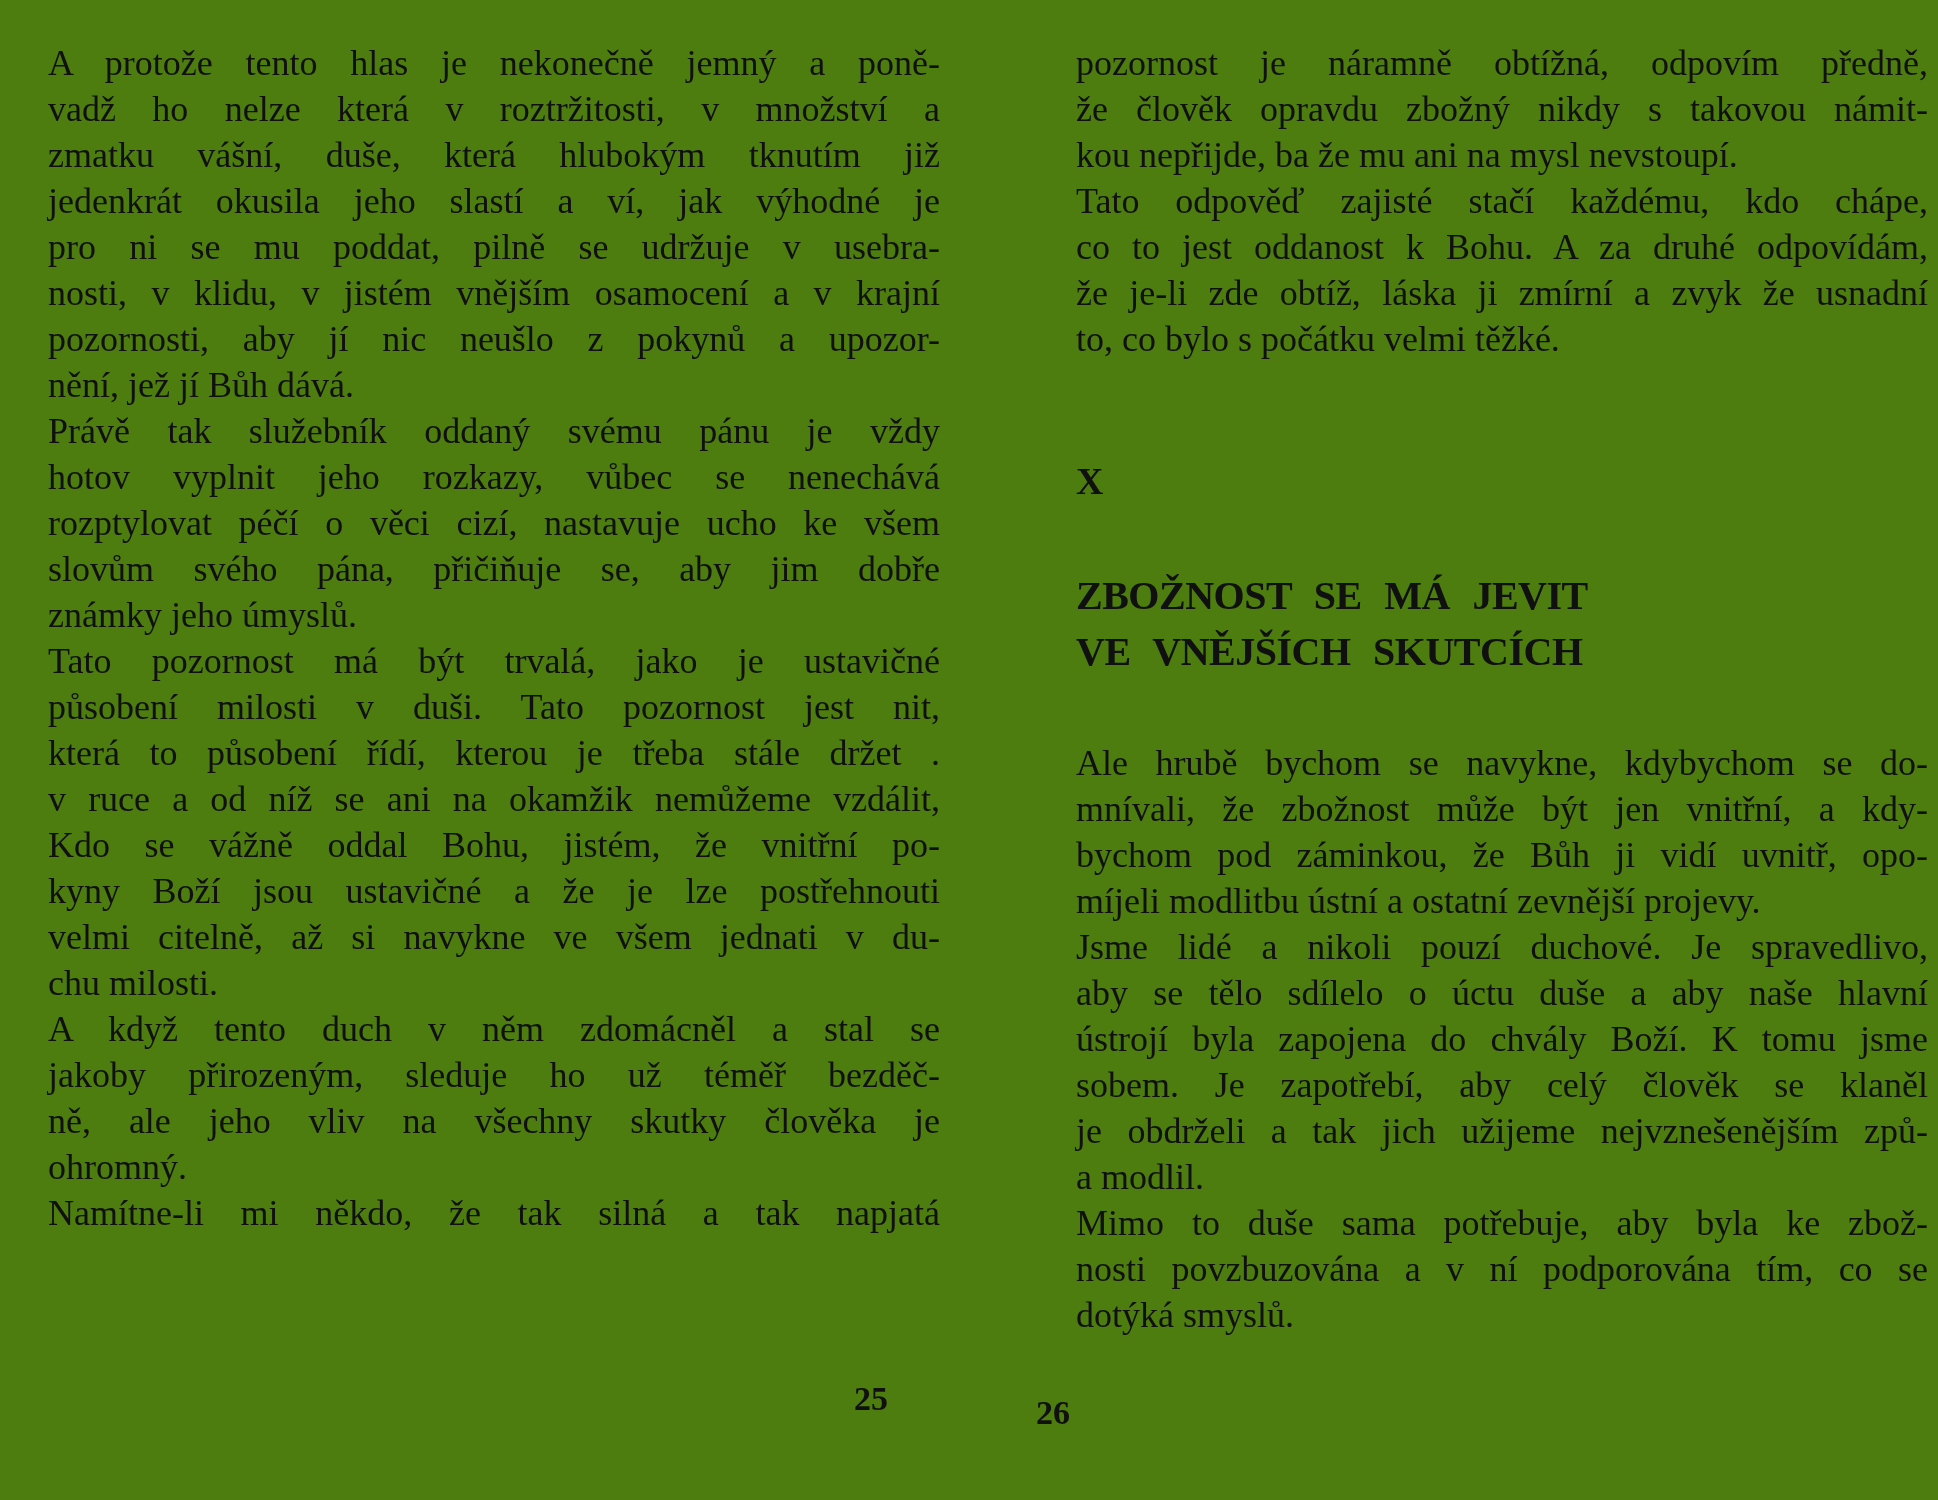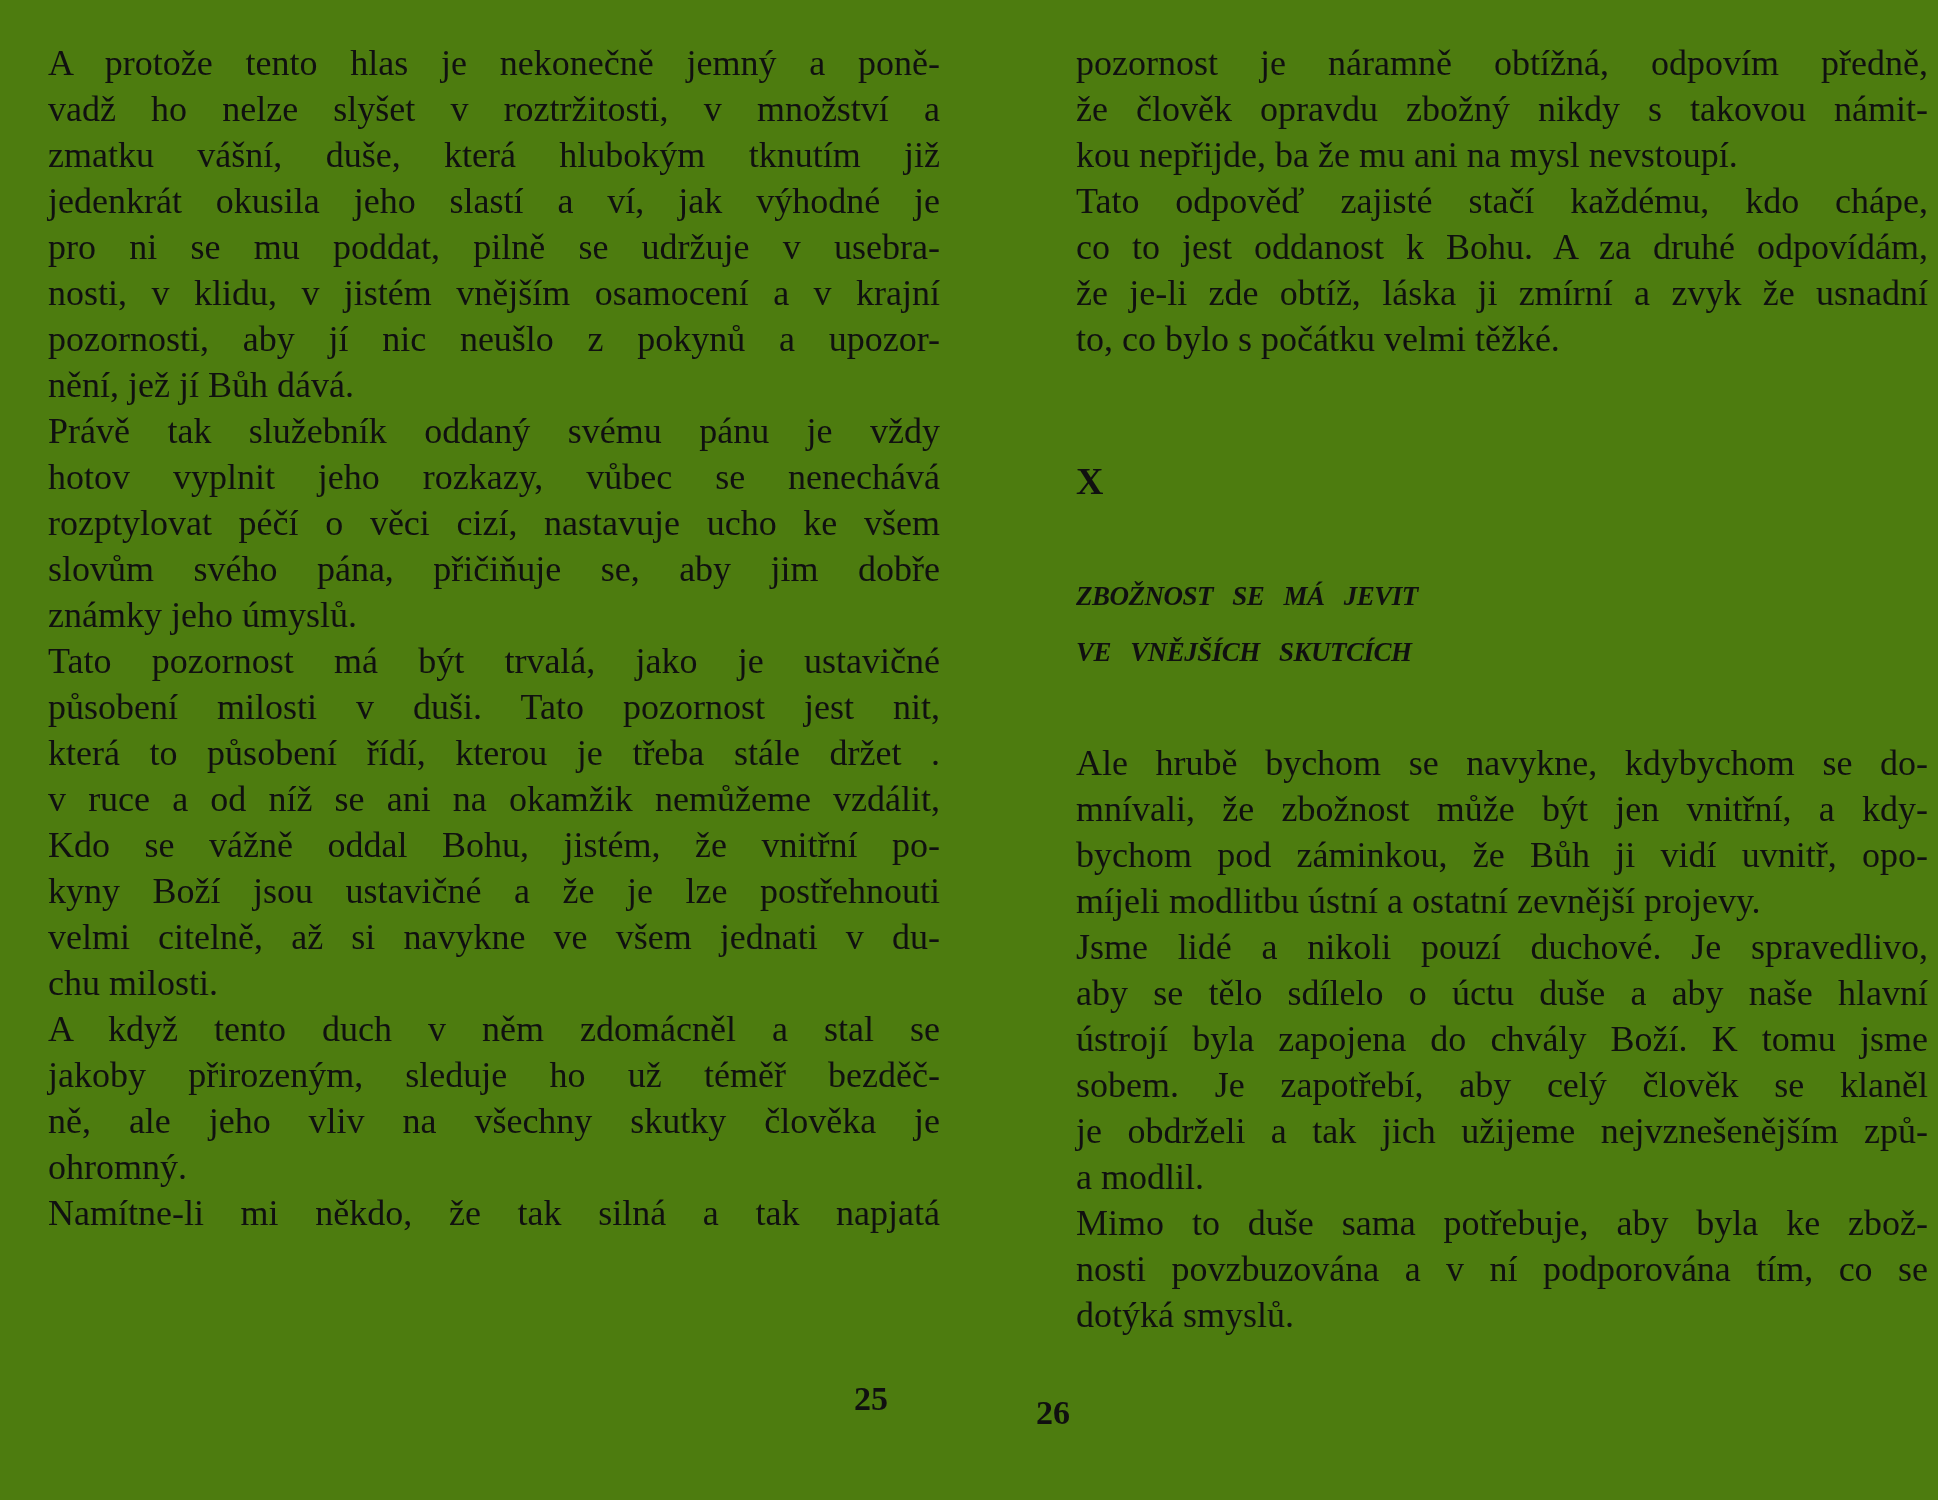--- a/index.html
+++ b/index.html
@@ -43,26 +43,25 @@
   .chapter-number {
     margin-top: 96px;
     font-size: 38px;
     line-height: 46px;
     font-weight: bold;
   }
   .chapter-heading {
     margin-top: 64px;
   }
   .heading-line {
-    font-size: 27px;
+    font-size: 40px;
     line-height: 56px;
     font-weight: bold;
     letter-spacing: -0.5px;
     word-spacing: 13px;
-    font-style: italic;
   }
   .body-block {
     margin-top: 60px;
   }
   .pagenum {
     position: absolute;
     font-size: 34px;
     line-height: 42px;
     font-weight: bold;
   }
@@ -80,21 +79,21 @@
   }
 </style>
 </head>
 <body>
 
 <div class="spread">
 
   <div class="textcol left">
       <div class="para">
         <div class="line">A protože tento hlas je nekonečně jemný a poně-</div>
-        <div class="line">vadž ho nelze slyšet v roztržitosti, v množství a</div>
+        <div class="line">vadž ho nelze která v roztržitosti, v množství a</div>
         <div class="line">zmatku vášní, duše, která hlubokým tknutím již</div>
         <div class="line">jedenkrát okusila jeho slastí a ví, jak výhodné je</div>
         <div class="line">pro ni se mu poddat, pilně se udržuje v usebra-</div>
         <div class="line">nosti, v klidu, v jistém vnějším osamocení a v krajní</div>
         <div class="line">pozornosti, aby jí nic neušlo z pokynů a upozor-</div>
         <div class="line line-end">nění, jež jí Bůh dává.</div>
       </div>
       <div class="para">
         <div class="line">Právě tak služebník oddaný svému pánu je vždy</div>
         <div class="line">hotov vyplnit jeho rozkazy, vůbec se nenechává</div>

